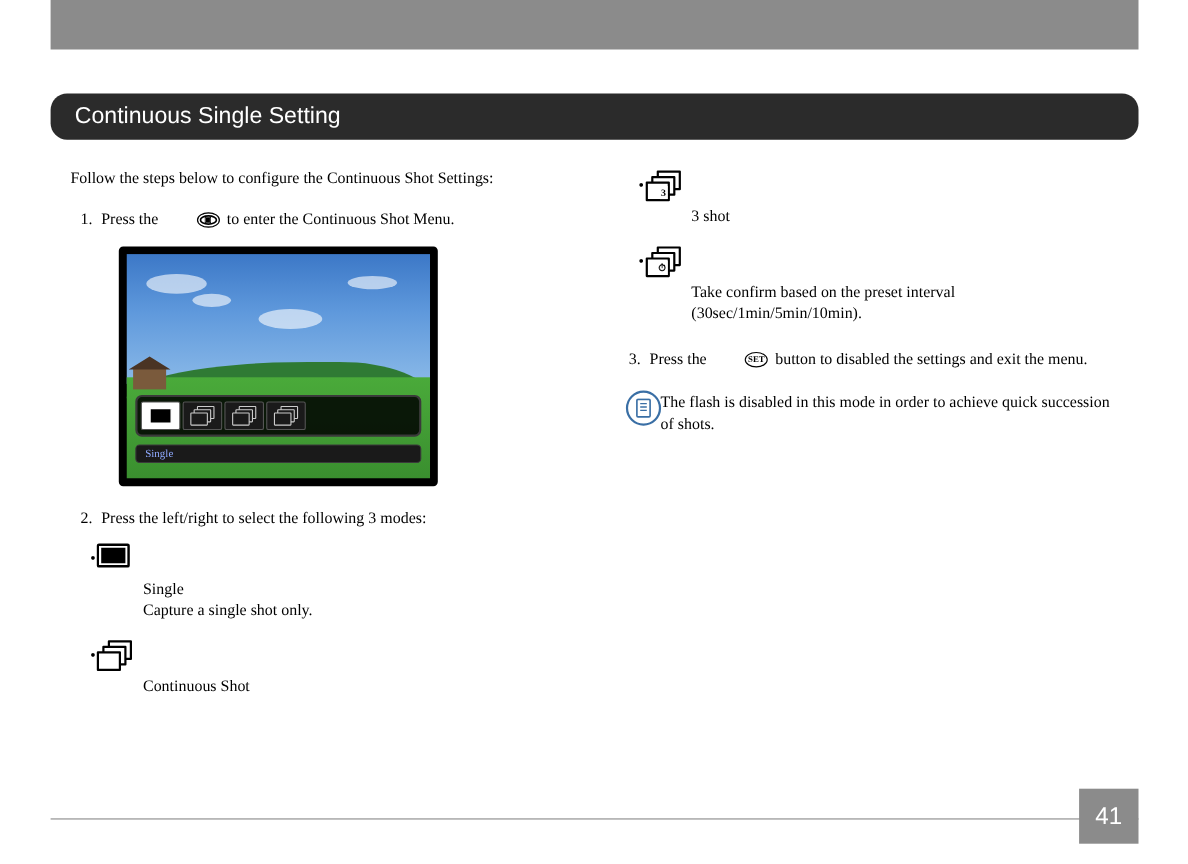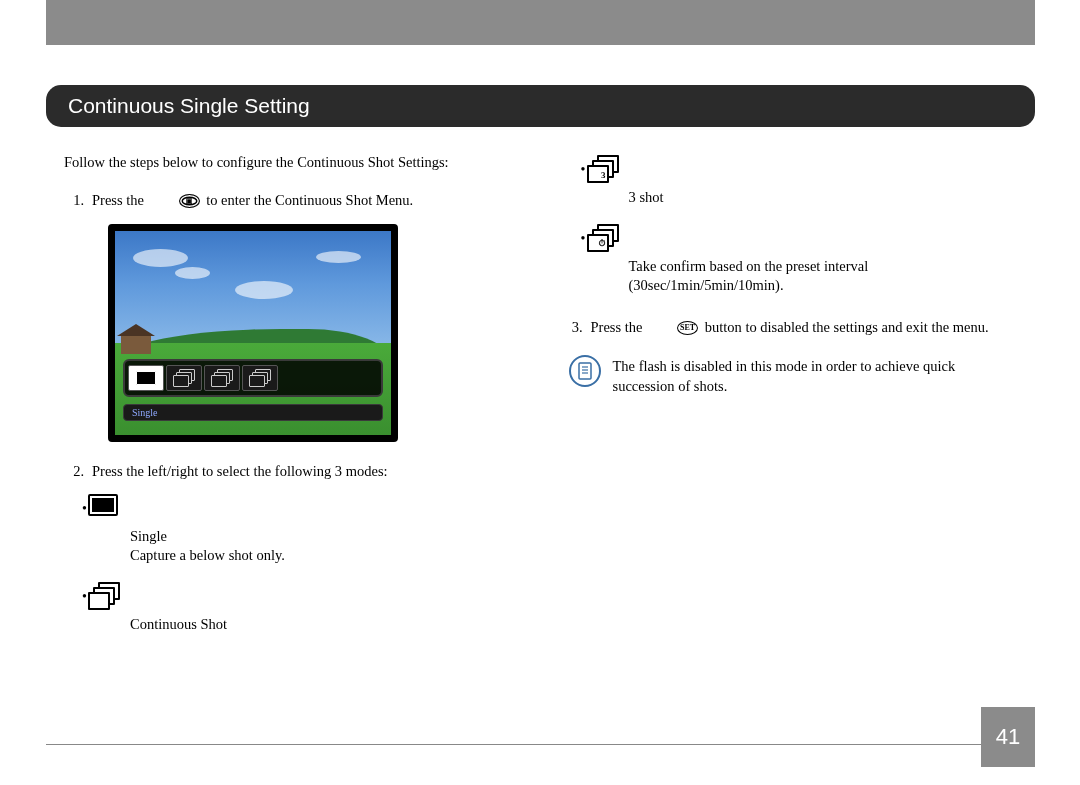--- a/index.html
+++ b/index.html
@@ -212,21 +212,20 @@
   .ico-stack-big i:nth-child(1){ right:0; top:0;}
   .ico-stack-big i:nth-child(2){ right:5px; top:5px;}
   .ico-stack-big i:nth-child(3){ right:10px; top:10px;}
   .ico-stack-big .badge {
     position:absolute; right:12px; bottom:2px; font-size:9px; font-weight:bold; background:#fff; padding:0 1px;
   }
   
   .note-row {
     display: flex;
     align-items: flex-start;
-    gap: 12px;
     margin-top: 18px;
     padding-left: 6px;
   }
   .note-icon {
     width: 32px; height: 32px; flex-shrink:0;
     border: 2px solid #3a6fa5; border-radius: 50%;
     display:flex; align-items:center; justify-content:center;
   }
   .note-icon svg { width:16px; height:18px; }
   .note-text { flex:1; padding-top: 2px; }
@@ -238,21 +237,21 @@
     right: 45px;
     bottom: 40px;
     height: 1px;
     background: #888;
   }
   .page-num-box {
     position: absolute;
     right: 45px;
     bottom: 18px;
     width: 54px;
-    height: 60px;
+    height: 50px;
     background: #8b8b8b;
     color: #fff;
     font-size: 22px;
     display: flex;
     align-items: center;
     justify-content: center;
   }
 </style>
 </head>
 <body>
@@ -324,21 +323,21 @@
         <div class="step-body">Press the left/right to select the following 3 modes:</div>
       </div>
 
       <div class="body-text mode-item">
         <div class="bullet-dot">•</div>
         <div class="mode-icon">
           <span class="ico-single-big"></span>
         </div>
         <div class="mode-text">
           <div>Single</div>
-          <div>Capture a below shot only.</div>
+          <div>Capture a single shot only.</div>
         </div>
       </div>
 
       <div class="body-text mode-item">
         <div class="bullet-dot">•</div>
         <div class="mode-icon">
           <span class="ico-stack-big">
               <i></i>
               <i></i>
               <i></i>

